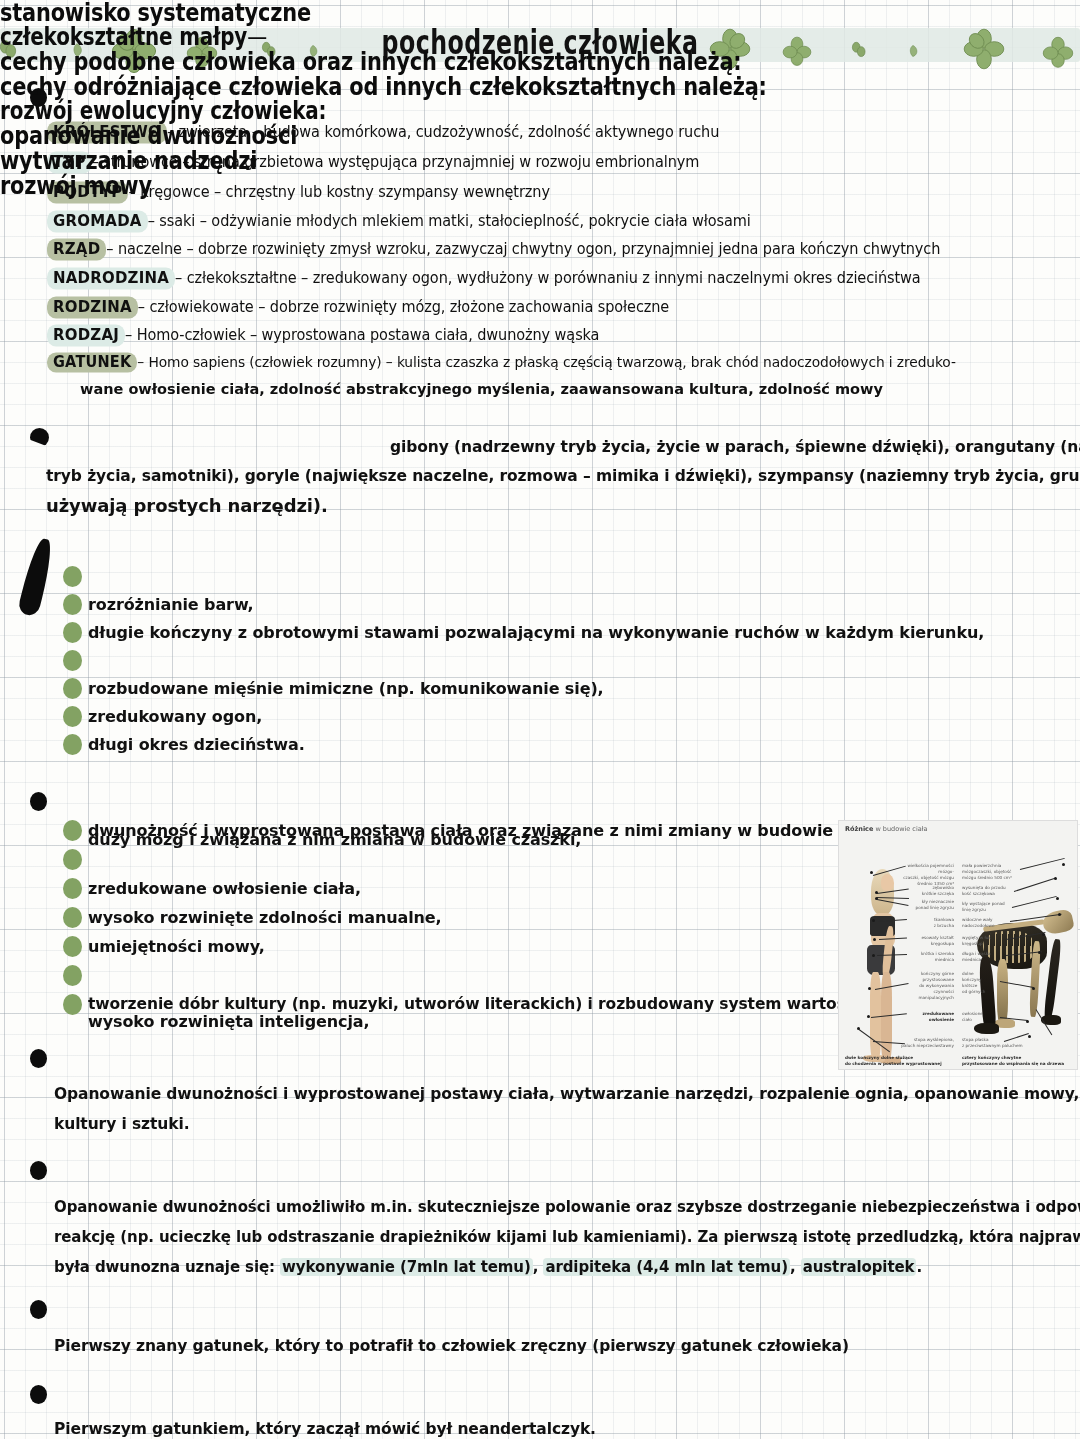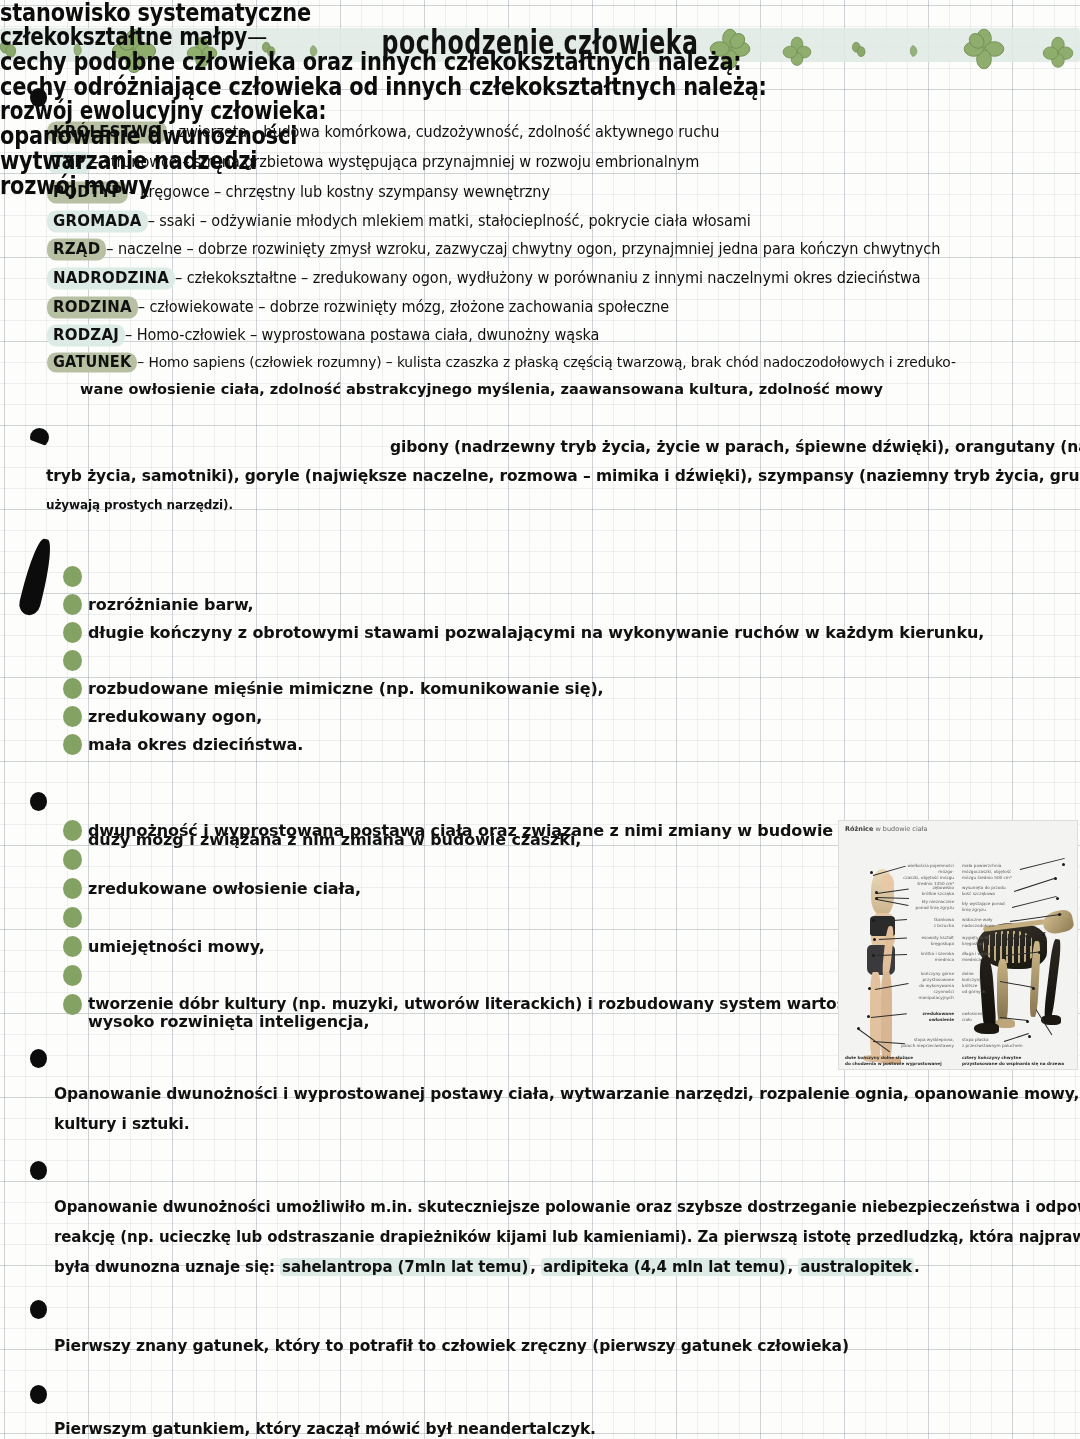--- a/index.html
+++ b/index.html
@@ -508,66 +508,67 @@
     <span class="tax-term hl-olive">GATUNEK</span><span class="tax-desc" style="font-size:13.8px">– Homo sapiens (człowiek rozumny) – kulista czaszka z płaską częścią twarzową, brak chód nadoczodołowych i zreduko-</span>
   </div>
   <div class="tax-cont" style="top:381px;font-size:14.5px">wane owłosienie ciała, zdolność abstrakcyjnego myślenia, zaawansowana kultura, zdolność mowy</div>
 
   <div class="halfdot" style="left:30px;top:428px"></div>
   <div class="h1 sm" style="left:54px;top:425px">
     <span>człekokształtne małpy</span><span style="font-weight:400">—</span>
   </div>
   <div class="lead-run" style="left:390px;top:432px;white-space:nowrap">gibony (nadrzewny tryb życia, życie w parach, śpiewne dźwięki), orangutany (nadrzewny</div>
   <div class="lead-run" style="left:46px;top:461px;white-space:nowrap">tryb życia, samotniki), goryle (największe naczelne, rozmowa – mimika i dźwięki), szympansy (naziemny tryb życia, grupy rodzinne,</div>
-  <div class="lead-run" style="left:46px;top:490px;white-space:nowrap;font-size:12px">używają prostych narzędzi).</div>
+  <div class="lead-run" style="left:46px;top:490px;white-space:nowrap;font-size:18px">używają prostych narzędzi).</div>
 
   <div class="teardrop" style="left:26px;top:538px"></div>
   <div class="h1" style="left:54px;top:536px">cechy podobne człowieka oraz innych człekokształtnych należą:</div>
 
   <div class="gbullet" style="left:63px;top:566px"></div>
   <div class="gbullet" style="left:63px;top:594px"></div>
   <div class="li" style="top:595px">rozróżnianie barw,</div>
   <div class="gbullet" style="left:63px;top:622px"></div>
   <div class="li" style="top:623px">długie kończyny z obrotowymi stawami pozwalającymi na wykonywanie ruchów w każdym kierunku,</div>
   <div class="gbullet" style="left:63px;top:650px"></div>
   <div class="gbullet" style="left:63px;top:678px"></div>
   <div class="li" style="top:679px">rozbudowane mięśnie mimiczne (np. komunikowanie się),</div>
   <div class="gbullet" style="left:63px;top:706px"></div>
   <div class="li" style="top:707px">zredukowany ogon,</div>
   <div class="gbullet" style="left:63px;top:734px"></div>
-  <div class="li" style="top:735px">mała okres dzieciństwa.</div>
+  <div class="li" style="top:735px">długi okres dzieciństwa.</div>
 
   <div class="bullet-dot" style="left:30px;top:792px"></div>
   <div class="h1" style="left:54px;top:788px">cechy odróżniające człowieka od innych człekokształtnych należą:</div>
 
   <div class="gbullet" style="left:63px;top:820px"></div>
   <div class="li" style="top:821px">dwunożność i wyprostowana postawa ciała oraz związane z nimi zmiany w budowie szkieletu,</div>
   <div class="gbullet" style="left:63px;top:849px"></div>
   <div class="li" style="top:830px">duży mózg i związana z nim zmiana w budowie czaszki,</div>
   <div class="gbullet" style="left:63px;top:878px"></div>
   <div class="li" style="top:879px">zredukowane owłosienie ciała,</div>
   <div class="gbullet" style="left:63px;top:907px"></div>
+  <div class="li" style="top:908px">wysoko rozwinięte zdolności manualne,</div>
   <div class="gbullet" style="left:63px;top:936px"></div>
   <div class="li" style="top:937px">umiejętności mowy,</div>
   <div class="gbullet" style="left:63px;top:965px"></div>
   <div class="li" style="top:1012px">wysoko rozwinięta inteligencja,</div>
   <div class="gbullet" style="left:63px;top:994px"></div>
   <div class="li" style="top:995px;font-size:15.5px">tworzenie dóbr kultury (np. muzyki, utworów literackich) i rozbudowany system wartości.</div>
 
   <div class="bullet-dot" style="left:30px;top:1049px"></div>
   <div class="h1 sm" style="left:54px;top:1046px">rozwój ewolucyjny człowieka:</div>
   <div class="para" style="left:54px;top:1079px;white-space:nowrap">Opanowanie dwunożności i wyprostowanej postawy ciała, wytwarzanie narzędzi, rozpalenie ognia, opanowanie mowy, rozwój</div>
   <div class="para" style="left:54px;top:1109px;white-space:nowrap">kultury i sztuki.</div>
 
   <div class="bullet-dot" style="left:30px;top:1161px"></div>
   <div class="h1" style="left:54px;top:1157px">opanowanie dwunozności</div>
   <div class="para small" style="left:54px;top:1192px;white-space:nowrap">Opanowanie dwunożności umożliwiło m.in. skuteczniejsze polowanie oraz szybsze dostrzeganie niebezpieczeństwa i odpowiednią</div>
   <div class="para small" style="left:54px;top:1222px;white-space:nowrap">reakcję (np. ucieczkę lub odstraszanie drapieżników kijami lub kamieniami). Za pierwszą istotę przedludzką, która najprawdobniej</div>
   <div class="para small" style="left:54px;top:1252px;white-space:nowrap">
-    <span>była dwunozna uznaje się: </span><span class="inline-hl">sahelantropa (7mln lat temu)</span><span>, </span><span class="inline-hl">ardipiteka (4,4 mln lat temu)</span><span>, </span><span class="inline-hl">australopitek</span><span>.</span>
+    <span>była dwunozna uznaje się: </span><span class="inline-hl">wykonywanie (7mln lat temu)</span><span>, </span><span class="inline-hl">ardipiteka (4,4 mln lat temu)</span><span>, </span><span class="inline-hl">australopitek</span><span>.</span>
   </div>
 
   <div class="bullet-dot" style="left:30px;top:1300px"></div>
   <div class="h1" style="left:54px;top:1296px">wytwarzanie nadzędzi</div>
   <div class="para" style="left:54px;top:1331px;white-space:nowrap">Pierwszy znany gatunek, który to potrafił to człowiek zręczny (pierwszy gatunek człowieka)</div>
 
   <div class="bullet-dot" style="left:30px;top:1385px"></div>
   <div class="h1" style="left:54px;top:1381px">rozwój mowy</div>
   <div class="para" style="left:54px;top:1414px;white-space:nowrap">Pierwszym gatunkiem, który zaczął mówić był neandertalczyk.</div>
 

